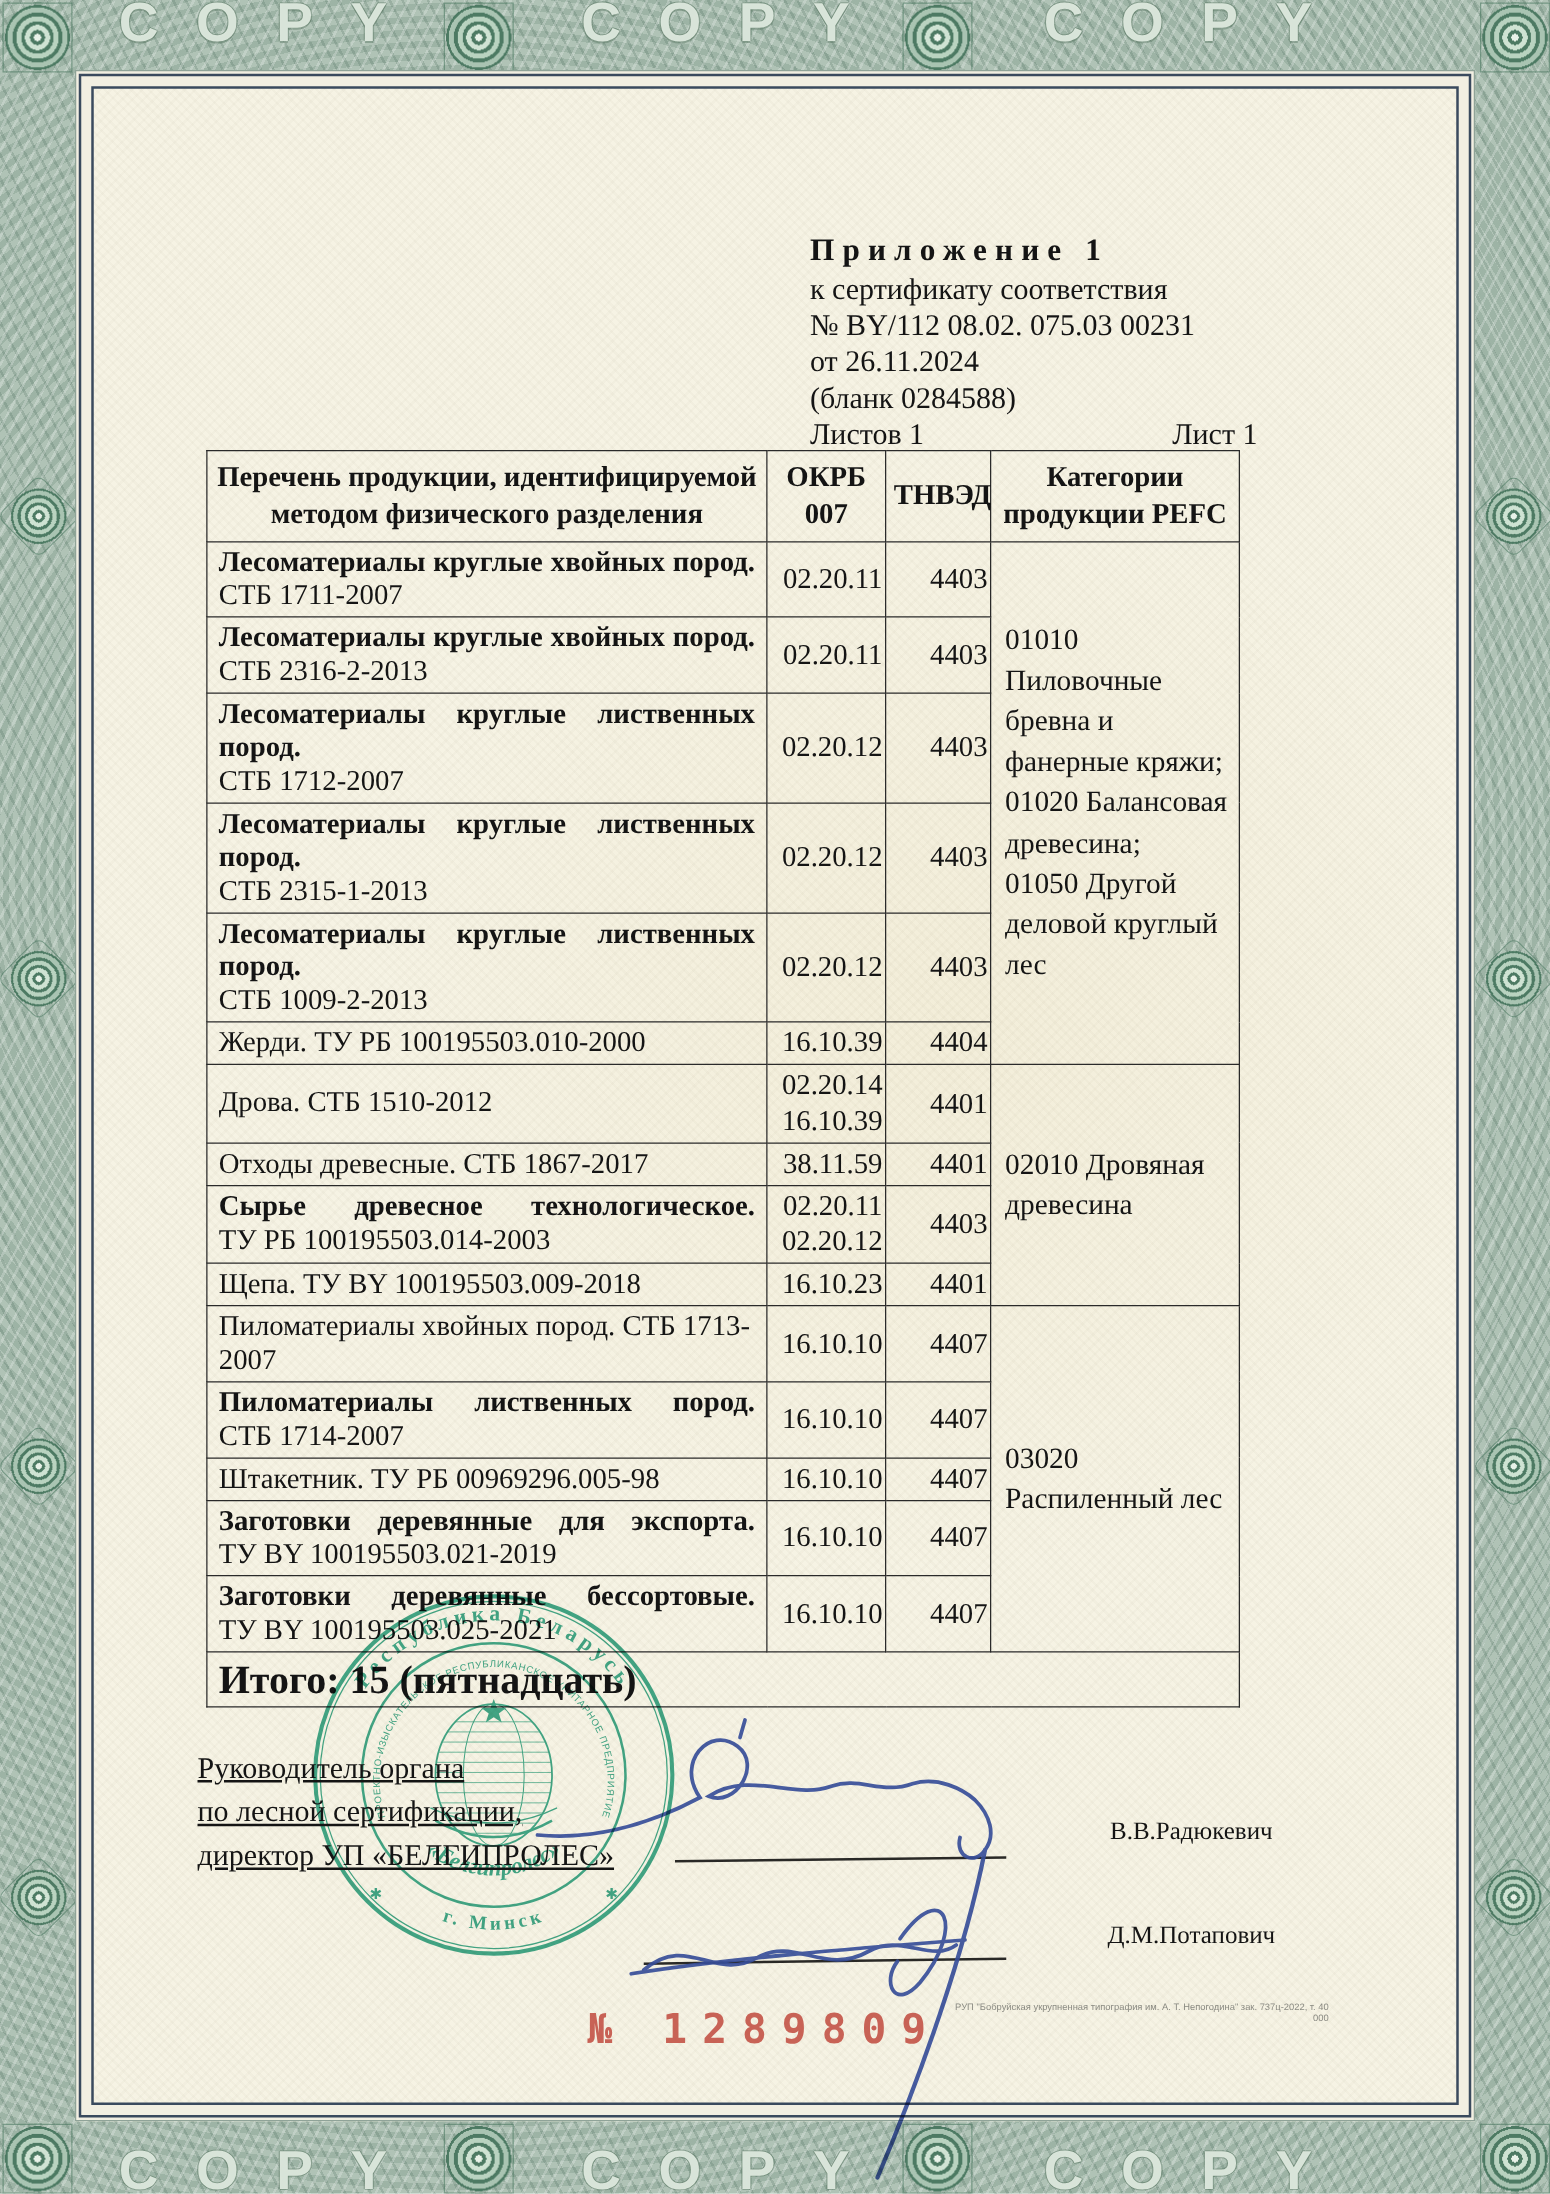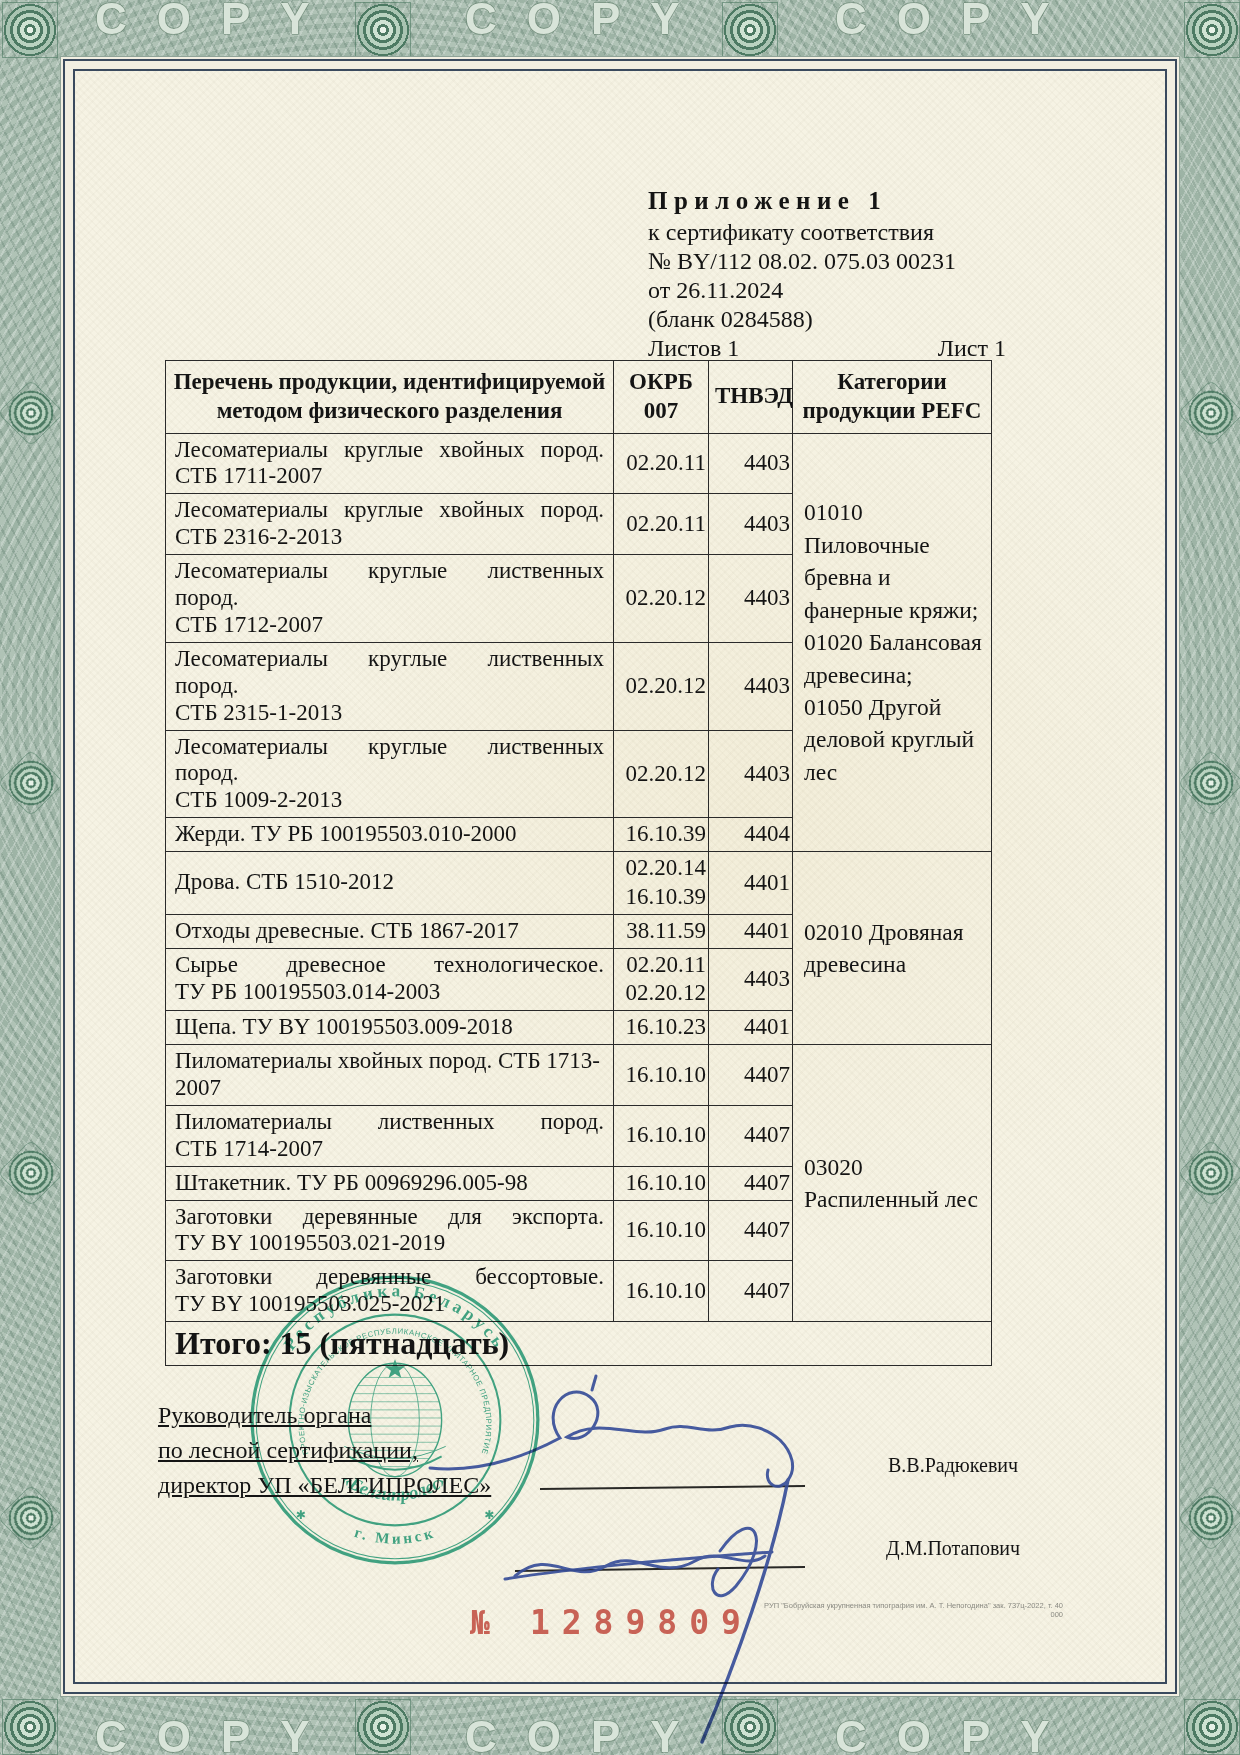--- a/index.html
+++ b/index.html
@@ -27,21 +27,21 @@
   
   .doc-header{position:absolute;left:648px;top:146px;width:358px;font-size:24px;line-height:29px;margin-top:40px;}
   .doc-header .title{font-weight:bold;font-size:25px;letter-spacing:.26em;margin-bottom:3px;}
   .sheets-row{display:flex;justify-content:space-between;width:358px;}
   
   .tbl-wrap{position:absolute;left:165px;top:360px;width:826px;}
   table.products{border-collapse:collapse;width:100%;table-layout:fixed;}
   table.products th, table.products td{border:1.6px solid #2a2a2a;vertical-align:middle;}
   table.products th{font-size:23px;font-weight:bold;text-align:center;padding:7px 6px;line-height:1.25;}
   td.c-prod{font-size:23px;padding:3px 9px;line-height:1.17;min-height:28px;}
-  td.c-prod .stretch{text-align:justify;text-align-last:justify;}
+  td.c-prod .stretch{text-align:justify;text-align-last:justify;font-weight:bold;}
   td.c-code{font-size:23px;text-align:right;padding:2px 2px;line-height:1.25;}
   td.c-cat{font-size:23.5px;padding:4px 6px 4px 11px;line-height:1.38;vertical-align:middle;}
   .pre{white-space:pre-line;}
   td.total-cell{font-size:32px;font-weight:bold;padding:3px 9px;}
   
   .role-block{position:absolute;left:158px;font-size:24px;line-height:35px;white-space:pre-line;text-decoration:underline;}
   .signer-name{position:absolute;font-size:20px;}
   .stamp{position:absolute;left:243px;top:1268px;width:304px;height:304px;opacity:.88;mix-blend-mode:multiply;}
   .sig-svg{position:absolute;left:420px;top:1240px;width:420px;height:510px;mix-blend-mode:multiply;}
   .serial{position:absolute;left:470px;top:1603px;display:flex;gap:40px;align-items:baseline;

